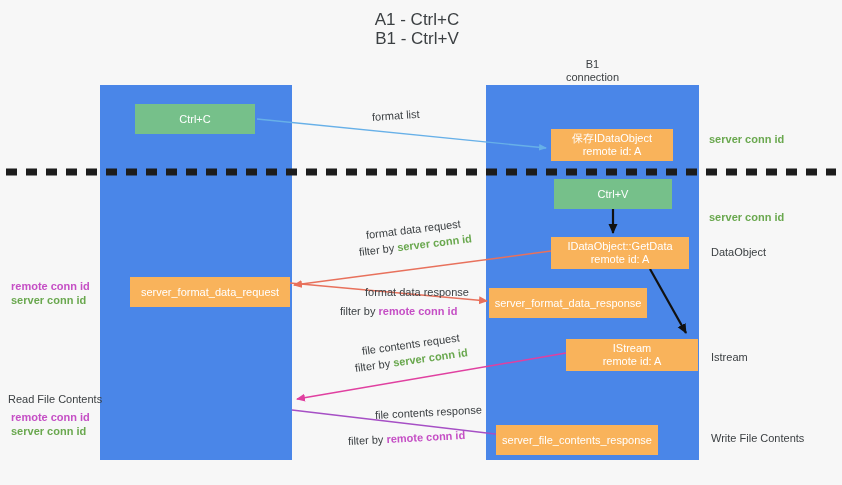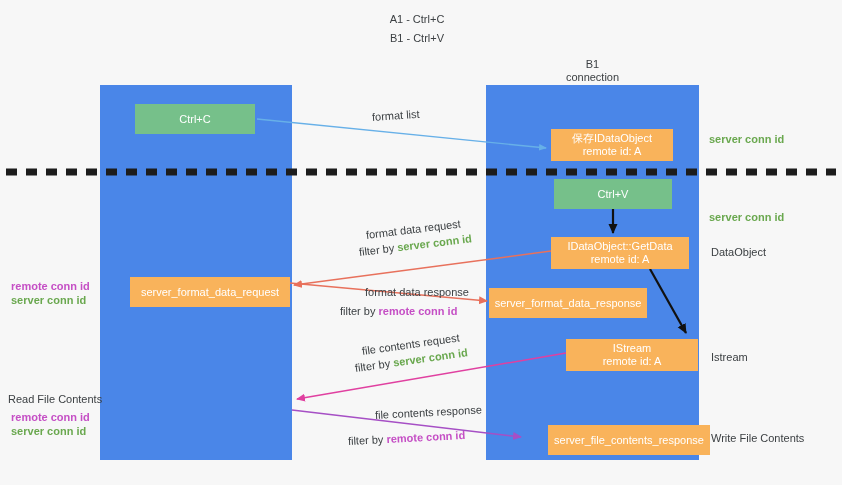--- a/index.html
+++ b/index.html
@@ -13,21 +13,21 @@
     height: 485px;
     background: #f7f7f7;
     font-family: "Liberation Sans", sans-serif;
     overflow: hidden;
   }
   .title {
     position: absolute;
     left: 0; right: 8px;
     top: 10px;
     text-align: center;
-    font-size: 11px;
+    font-size: 17px;
     color: #3c4043;
     line-height: 19px;
     white-space: pre-line;
   }
   .col-header {
     position: absolute;
     text-align: center;
     font-size: 11px;
     color: #3c4043;
     line-height: 13px;
@@ -147,21 +147,21 @@
 remote id: A</div>
 
   <div class="box orange" style="left:130px; top:277px; width:160px; height:25px;">server_format_data_request</div>
 
   <div class="box orange" style="left:489px; top:288px; width:158px; height:25px;">server_format_data_response</div>
 
   <div class="box orange" style="left:566px; top:339px; width:132px; height:32px;">IStream
 remote id: A</div>
 
 
-  <div class="box orange" style="left:548px; top:425px; width:162px; height:25px;text-align:center;">server_file_contents_response</div>
+  <div class="box orange" style="left:496px; top:425px; width:162px; height:25px;text-align:center;">server_file_contents_response</div>
 
   <div class="arrow-label" style="left:372px; top:110px; transform:rotate(-4deg); transform-origin:left center;">
     <span>format list</span>
   </div>
 
   <div class="arrow-label" style="left:366px; top:228px; transform:rotate(-7deg); transform-origin:left center;">
     <span>format data request</span>
   </div>
   <div class="arrow-label" style="left:359px; top:245px; transform:rotate(-7deg); transform-origin:left center;">
     <span>filter by </span><span class="green">server conn id</span>

